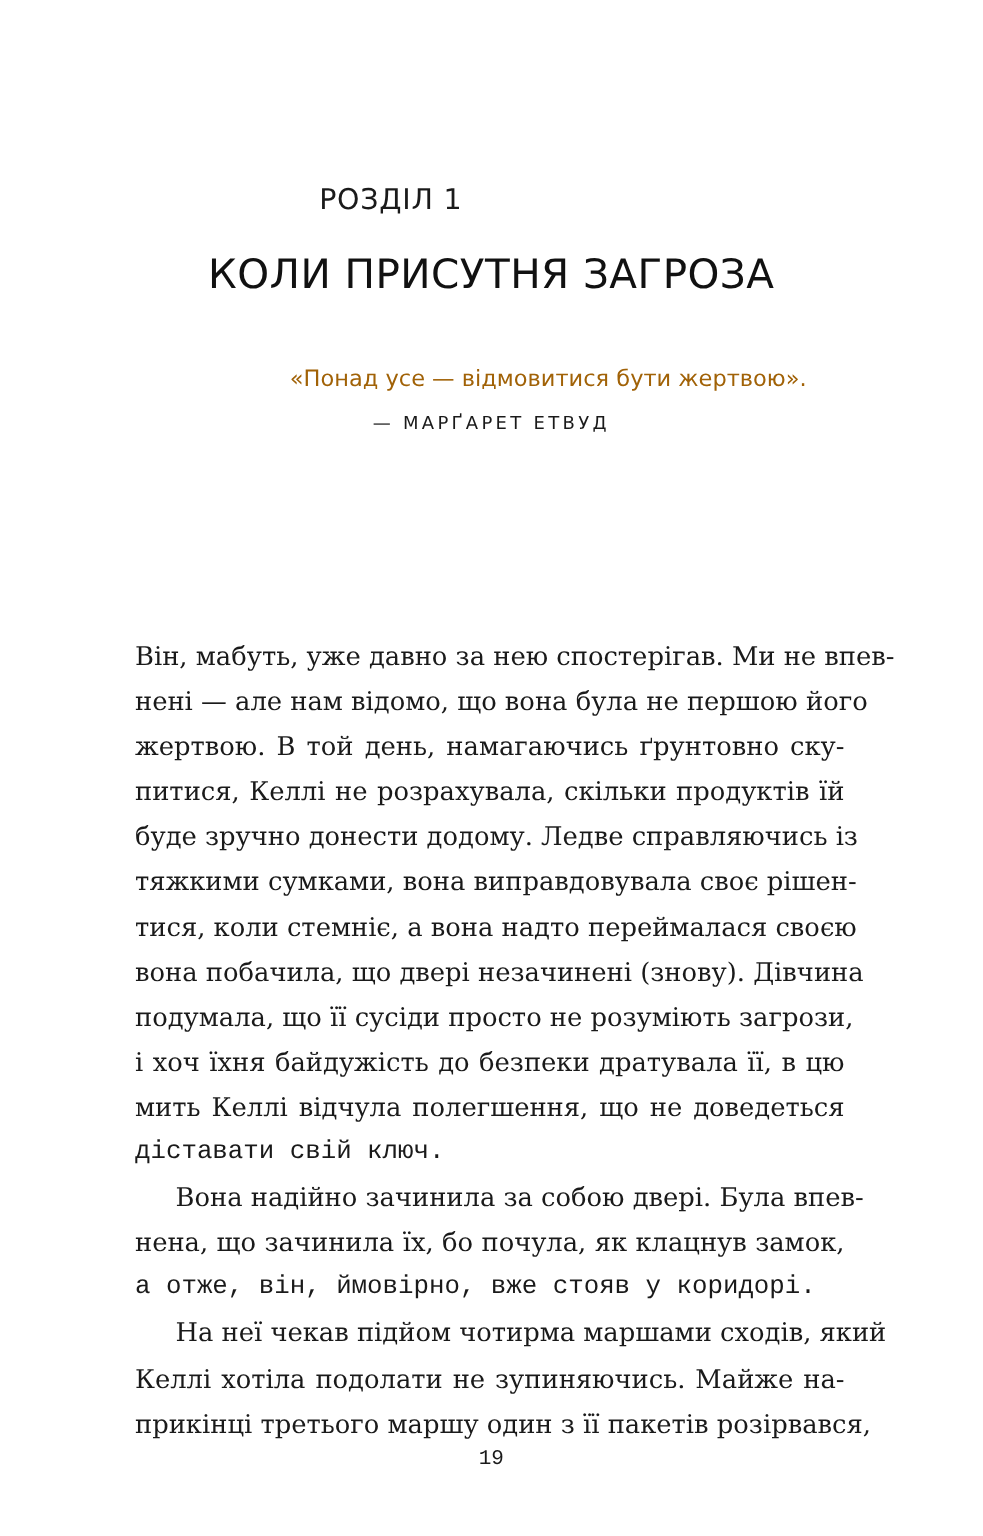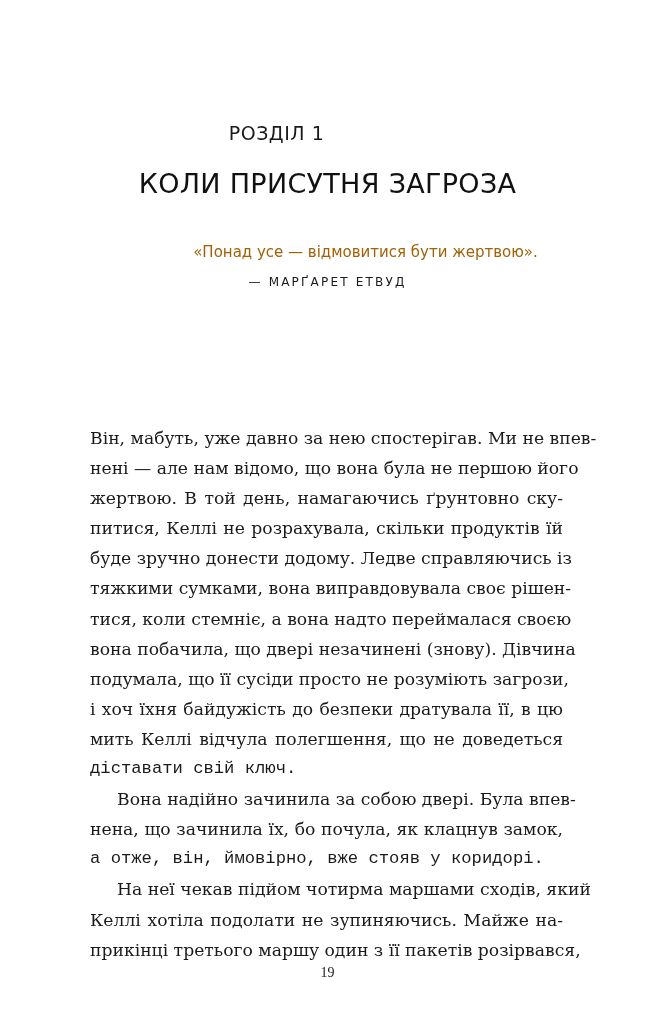--- a/index.html
+++ b/index.html
@@ -17,21 +17,20 @@
     .chapter-label {
       position: absolute;
       top: 122px;
       left: 0;
       width: 521px;
       text-align: center;
       font-family: "DejaVu Sans", sans-serif;
       font-size: 19px;
       letter-spacing: 0.5px;
       color: #1a1a1a;
-      padding-left: 16px;
     }
     .chapter-title {
       position: absolute;
       top: 168px;
       left: 0;
       width: 655px;
       text-align: center;
       font-family: "DejaVu Sans", sans-serif;
       font-size: 27px;
       letter-spacing: 0.3px;
@@ -82,21 +81,21 @@
     }
     .line.indent {
       padding-left: 27px;
     }
     .page-number {
       position: absolute;
       top: 965px;
       left: 0;
       width: 655px;
       text-align: center;
-      font-family: Liberation Serif, serif;
+      font-family: Liberation Mono, monospace;
       font-size: 14px;
       color: #1a1a1a;
     }
   </style>
 </head>
 <body>
 
 <div>
 
   <div class="chapter-label">РОЗДІЛ 1</div>

